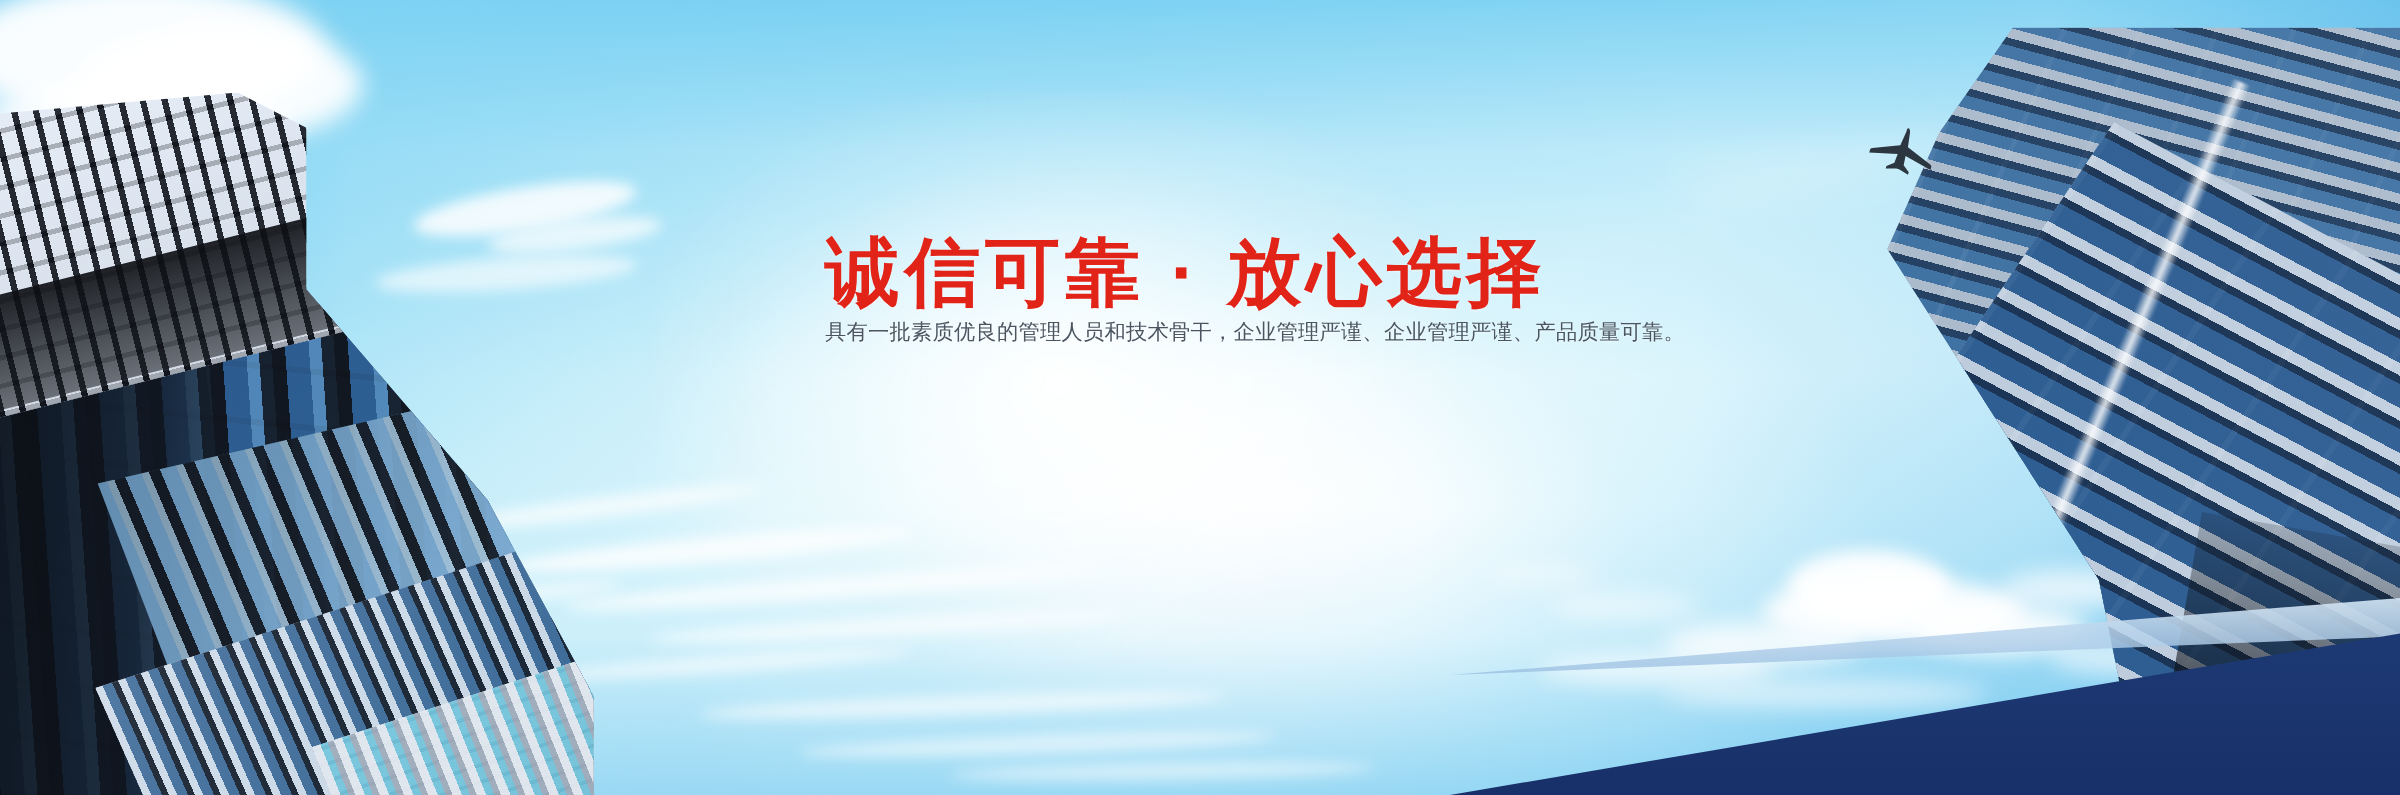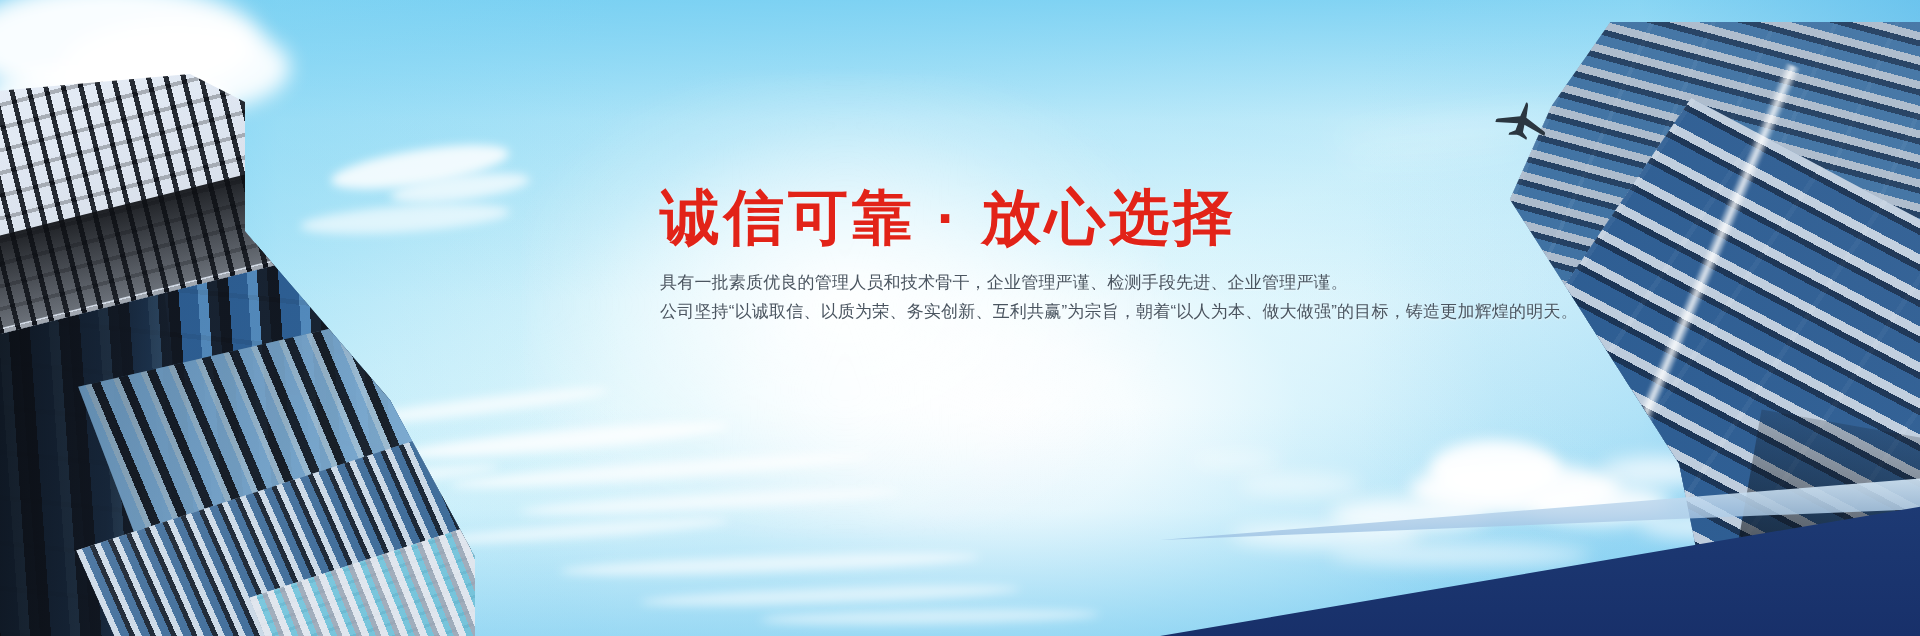--- a/index.html
+++ b/index.html
@@ -267,21 +267,21 @@
     line-height:1;
     white-space:pre;
     margin-bottom:14px;
   }
   .headline{
     color:#e22318;
     font-size:60px;
     font-weight:700;
     line-height:1.06;
     letter-spacing:4px;
-    margin-bottom:18px;
+    margin-bottom:1px;
     white-space:nowrap;
   }
   .desc{
     color:#4a5560;
     font-size:17px;
     line-height:1.75;
     letter-spacing:.2px;
   }
   .desc p{ white-space:nowrap; }
 </style>
@@ -357,18 +357,17 @@
     <svg viewBox="0 0 60 42" xmlns="http://www.w3.org/2000/svg" aria-hidden="true">
       <g fill="#2b3640">
         <path d="M29.5 2c1.1 0 1.9 1.4 2.2 3.3l1.6 11.4 20.9 8.4c.9.4 1.4 1 1.4 1.8v2.3l-22.2-5.2.6 7.6 5.4 4.1v2.2l-8.1-2.2h-2.3L20.9 38v-2.2l5.4-4.1.6-7.6L4.7 29.3V27c0-.8.5-1.4 1.4-1.8l20.9-8.4L28.6 5.3C28.9 3.4 28.4 2 29.5 2z"></path>
       </g>
     </svg>
   </div>
 
   <div class="copy">
     <div class="headline">诚信可靠 · 放心选择</div>
     <div class="desc">
-      <p>具有一批素质优良的管理人员和技术骨干，企业管理严谨、检测手段先进、企业管理严谨。</p>
-      <p>公司坚持“以诚取信、以质为荣、务实创新、互利共赢”为宗旨，朝着“以人为本、做大做强”的目标，铸造更加辉煌的明天。</p>
+      <p>具有一批素质优良的管理人员和技术骨干，企业管理严谨、企业管理严谨、产品质量可靠。</p>
     </div>
   </div>
 
 </div>
 
 </body></html>

